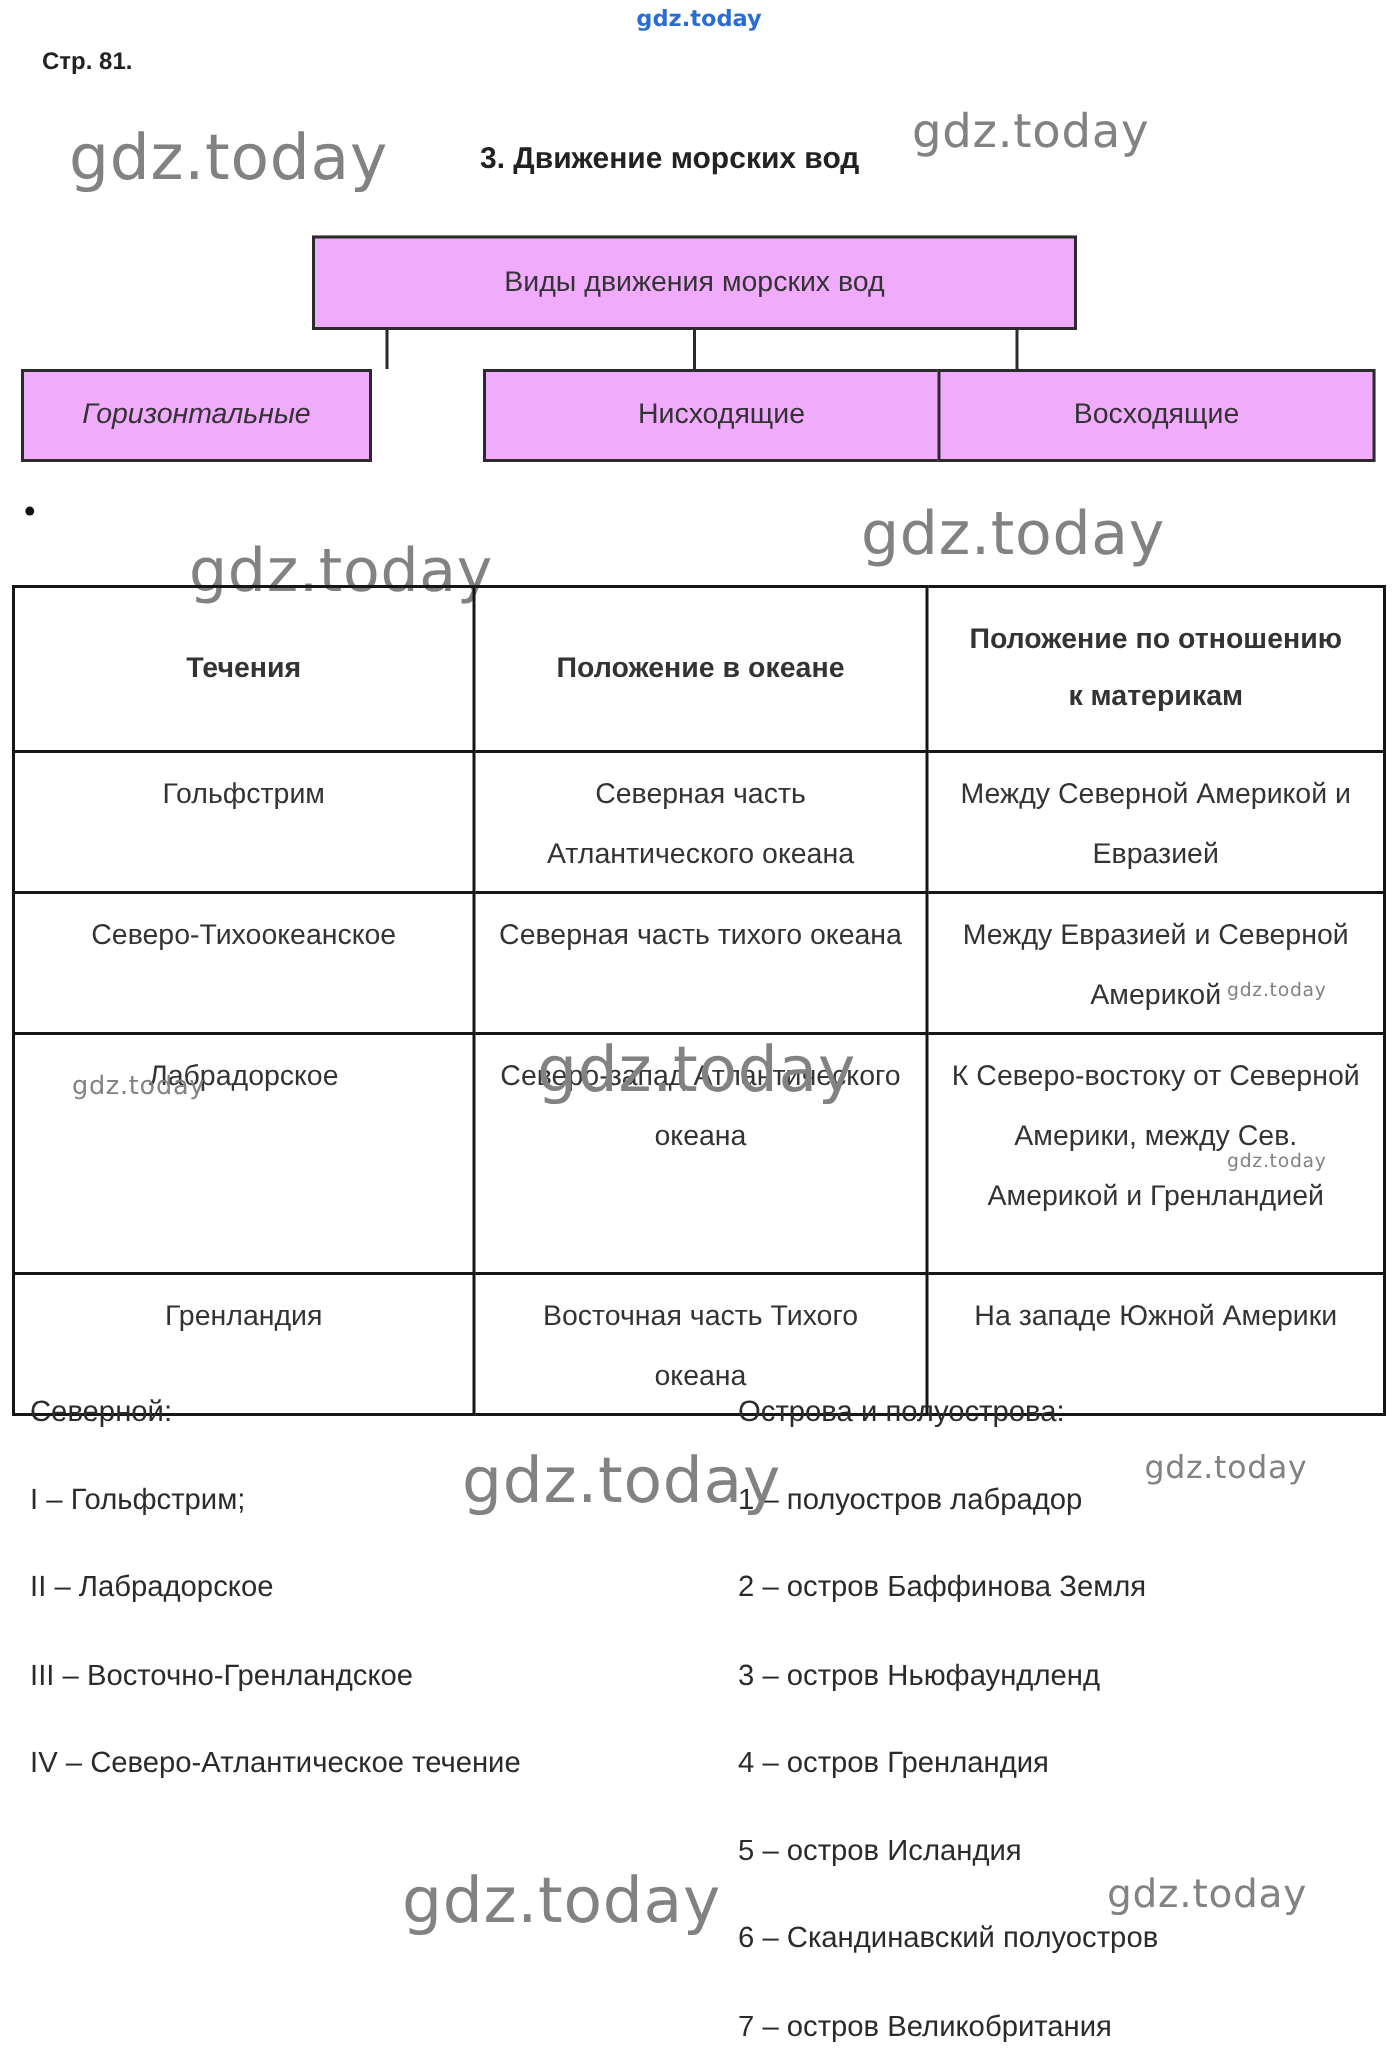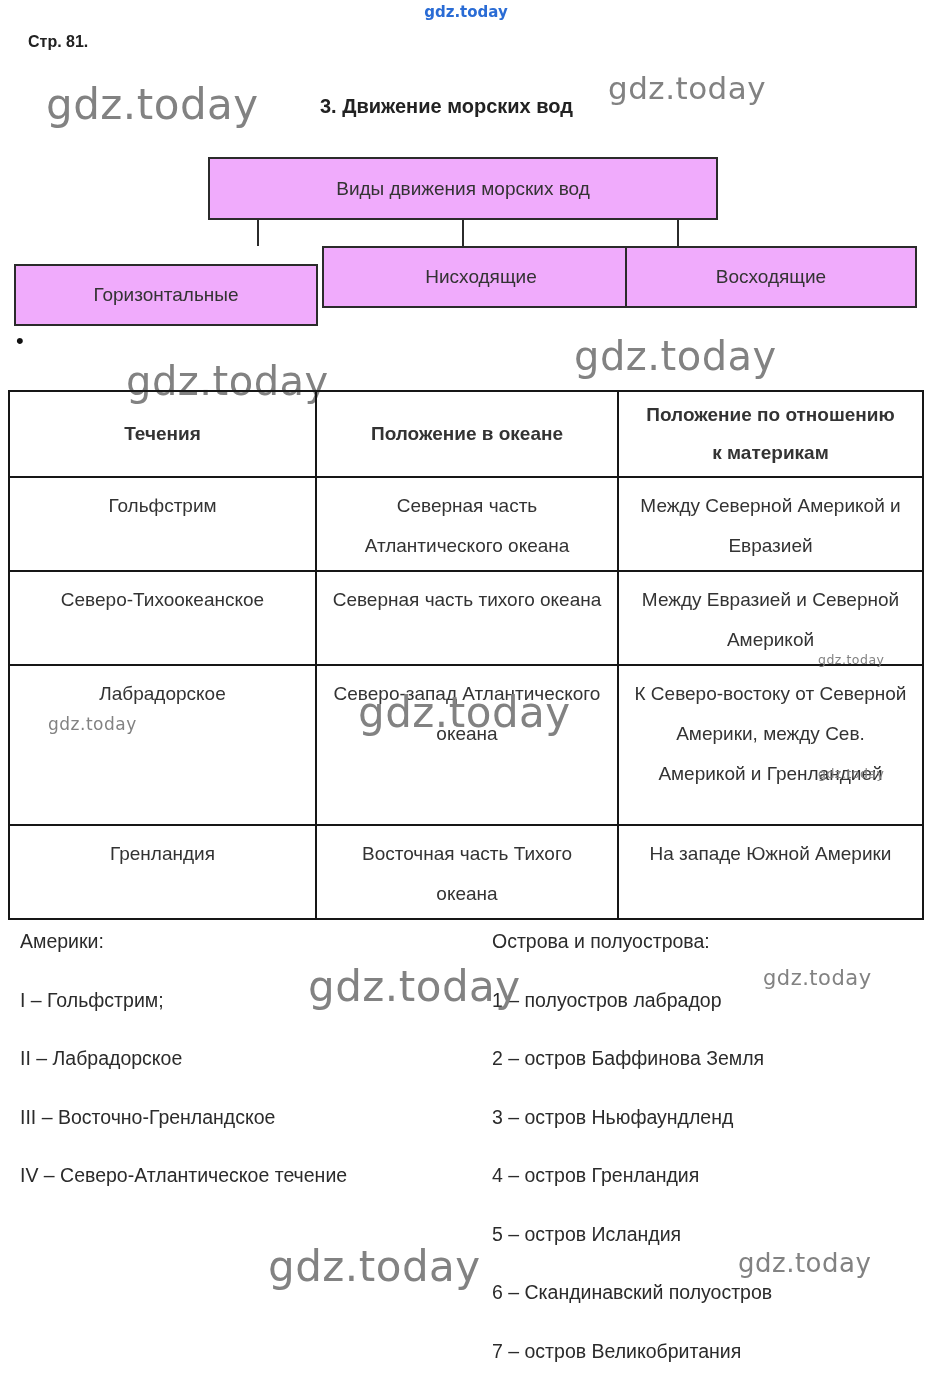--- a/index.html
+++ b/index.html
@@ -56,21 +56,21 @@
   
   .box {
     position:absolute;
     border:2px solid #2b2b2b;
     display:flex; align-items:center; justify-content:center;
     font-size:19px; color:#333;
     text-align:center;
     background:#f0abfc;
   }
   .root-box  { left:208px; top:157px; width:510px; height:63px; }
-  .child-1   { left:14px;  top:264px; width:304px; height:62px; }
+  .child-1   { left:14px;  top:246px; width:234px; height:62px;font-style:italic; }
   .child-2   { left:322px; top:246px; width:318px; height:62px; }
   .child-3   { left:625px; top:246px; width:292px; height:62px; }
   .conn {
     position:absolute; width:2px; height:27px; top:219px;
     background:#2b2b2b;
   }
   .conn-1 { left:257px; }
   .conn-2 { left:462px; }
   .conn-3 { left:677px; }
 
@@ -88,21 +88,21 @@
   .data-table th, .data-table td {
     border:2px solid #161616;
     text-align:center;
     font-size:19px; color:#333;
   }
   .data-table th {
     height:72px; font-weight:bold;
     line-height:38px; vertical-align:middle;
     padding:0 16px;
   }
-  .data-table th.th-wide { padding:4px 24px;text-align:center; }
+  .data-table th.th-wide { padding:16px 24px;text-align:center; }
   .data-table td {
     vertical-align:top;
     padding:8px 12px 4px;
     line-height:40px;
   }
   .data-table tr.r1 td { height:81px; }
   .data-table tr.r2 td { height:79px; }
   .data-table tr.r3 td { height:160px;margin-top:36px; }
   .data-table tr.r4 td { height:86px; }
 
@@ -174,21 +174,21 @@
       </tr>
     </tbody>
   </table>
 
   <span class="wm wm-e">gdz.today</span>
   <span class="wm wm-f">gdz.today</span>
   <span class="wm wm-g">gdz.today</span>
   <span class="wm wm-h">gdz.today</span>
 
   <div class="list list-left">
-    <div class="line">Америки:</div>
+    <div class="line">Северной:</div>
     <div class="line">I – Гольфстрим;</div>
     <div class="line">II – Лабрадорское</div>
     <div class="line">III – Восточно-Гренландское</div>
     <div class="line">IV – Северо-Атлантическое течение</div>
   </div>
 
   <div class="list list-right">
     <div class="line">Острова и полуострова:</div>
     <div class="line">1 – полуостров лабрадор</div>
     <div class="line">2 – остров Баффинова Земля</div>

